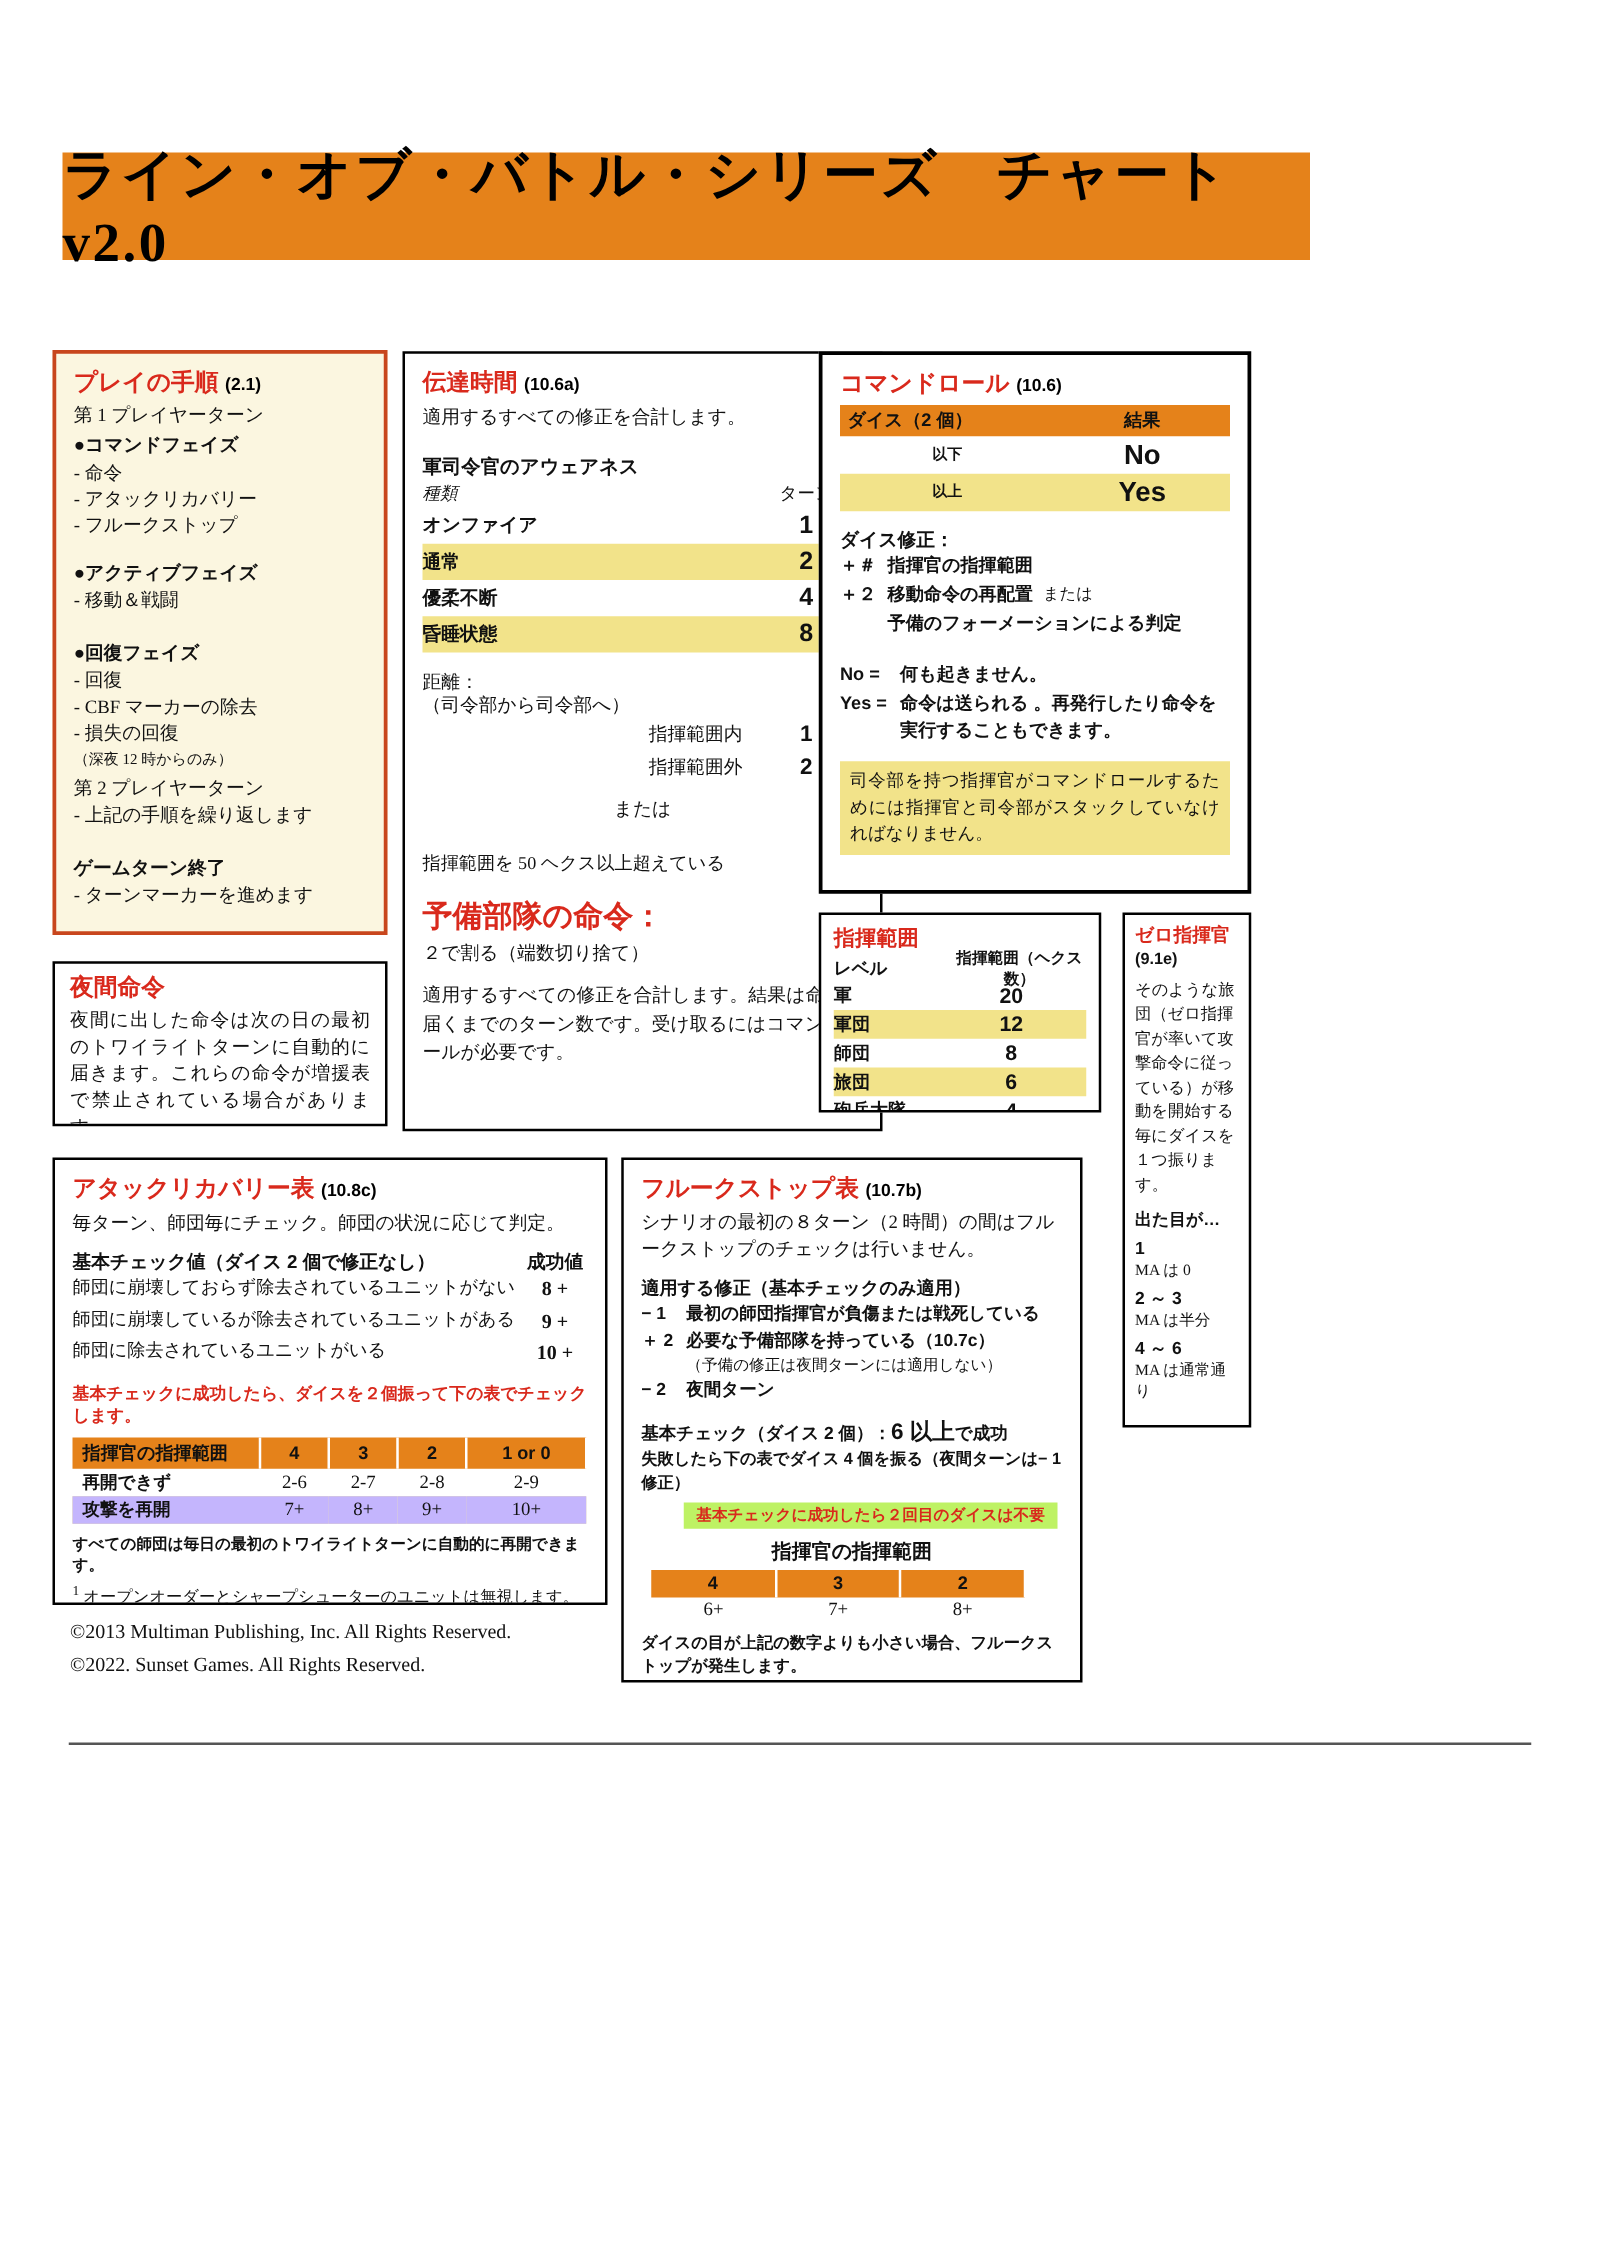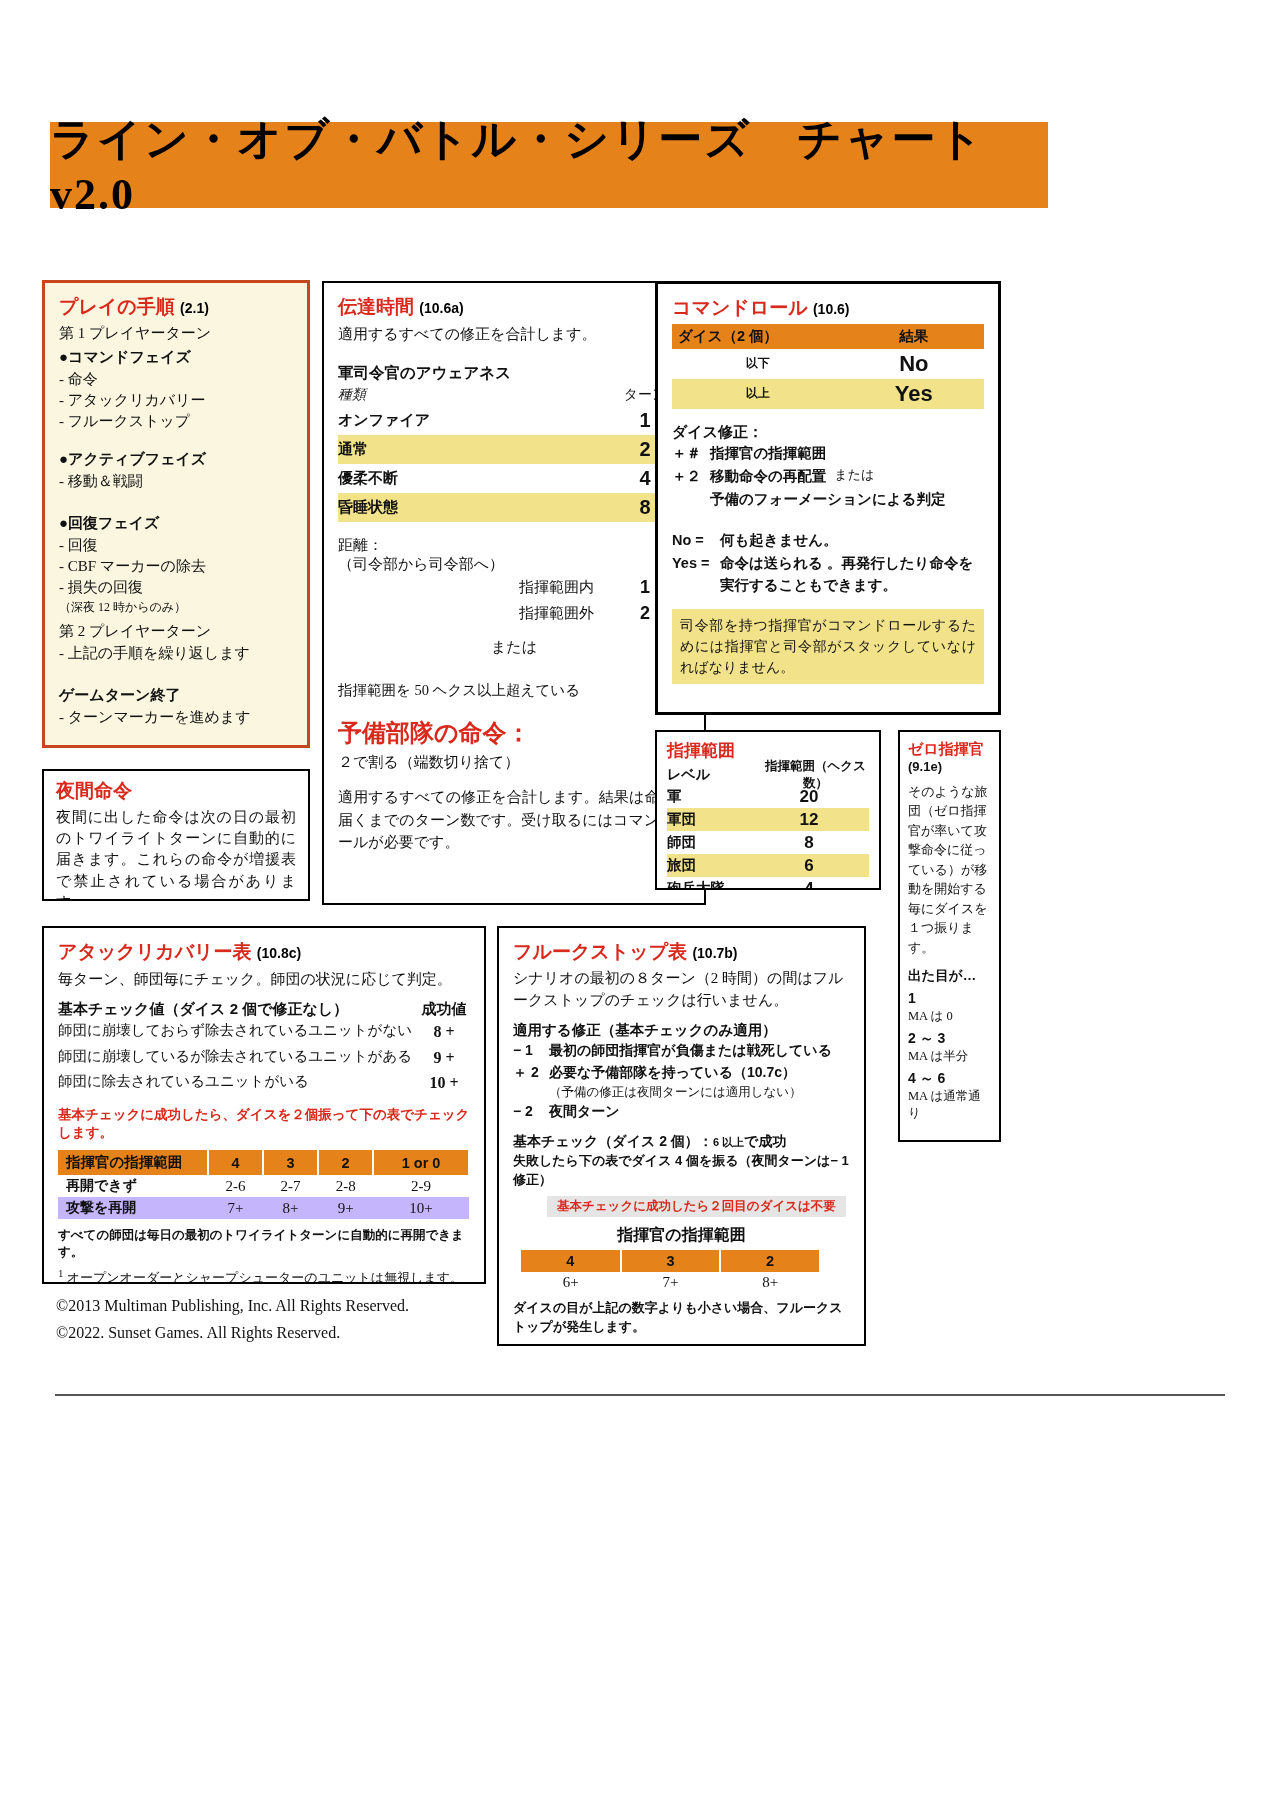--- a/index.html
+++ b/index.html
@@ -109,23 +109,23 @@
   #copyright { left:56px; top:1292px; font-size:16px; line-height:1.7; }
 
   
   #fluke-box { left:497px; top:926px; width:369px; height:420px; }
   .fs-intro { font-size:15px; line-height:1.45; }
   .fs-mod-title { font-size:14.5px; font-family:"Liberation Sans","DejaVu Sans",sans-serif; font-weight:bold; margin-top:10px; }
   .fs-mod { display:flex; font-size:14px; line-height:1.55; font-family:"Liberation Sans","DejaVu Sans",sans-serif; font-weight:bold; }
   .fs-mod .sign { width:36px; }
   .fs-mod-sub { font-size:12.5px; padding-left:36px; line-height:1.4; font-family:"Liberation Serif","DejaVu Serif",serif; font-weight:normal; }
   .fs-base { font-size:14px; font-family:"Liberation Sans","DejaVu Sans",sans-serif; font-weight:bold; margin-top:10px; }
-  .fs-base .big { font-size:11px; }
+  .fs-base .big { font-size:18px; }
   .fs-fail { font-size:13px; font-family:"Liberation Sans","DejaVu Sans",sans-serif; font-weight:bold; line-height:1.5; }
-  .fs-yellow { display:inline-block; background:#e5e5e5; color:#D9291C; font-size:12.5px; font-family:"Liberation Sans","DejaVu Sans",sans-serif; font-weight:bold; padding:2px 10px; margin:6px 0 0 34px; }
+  .fs-yellow { display:inline-block; background:#bef264; color:#D9291C; font-size:12.5px; font-family:"Liberation Sans","DejaVu Sans",sans-serif; font-weight:bold; padding:2px 10px; margin:6px 0 0 34px; }
   .fs-table-title { text-align:center; font-size:16px; font-family:"Liberation Sans","DejaVu Sans",sans-serif; font-weight:bold; margin-top:8px; }
   #fs-table { width:300px; margin:4px 0 0 8px; }
   .fs-footer { font-size:13px; font-family:"Liberation Sans","DejaVu Sans",sans-serif; font-weight:bold; line-height:1.45; margin-top:6px; }
 
   #bottom-rule { left:55px; top:1394px; width:1170px; height:0; border-top:2px solid #555; }
 </style>
 </head>
 <body>
 
 <div id="page">

